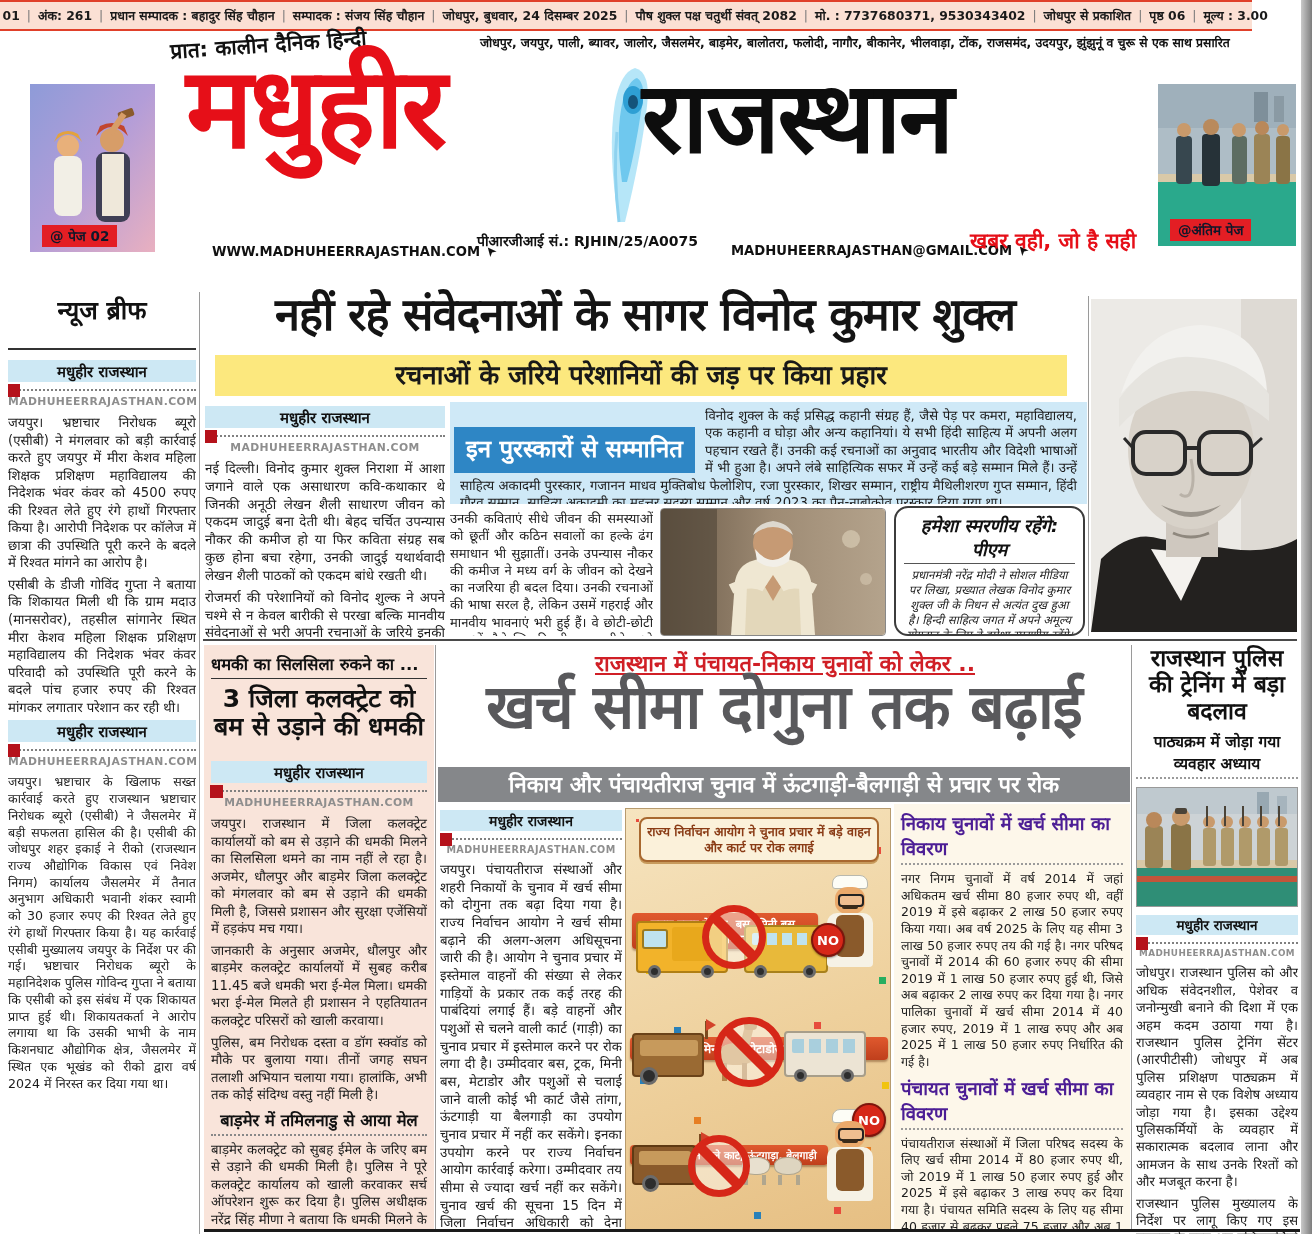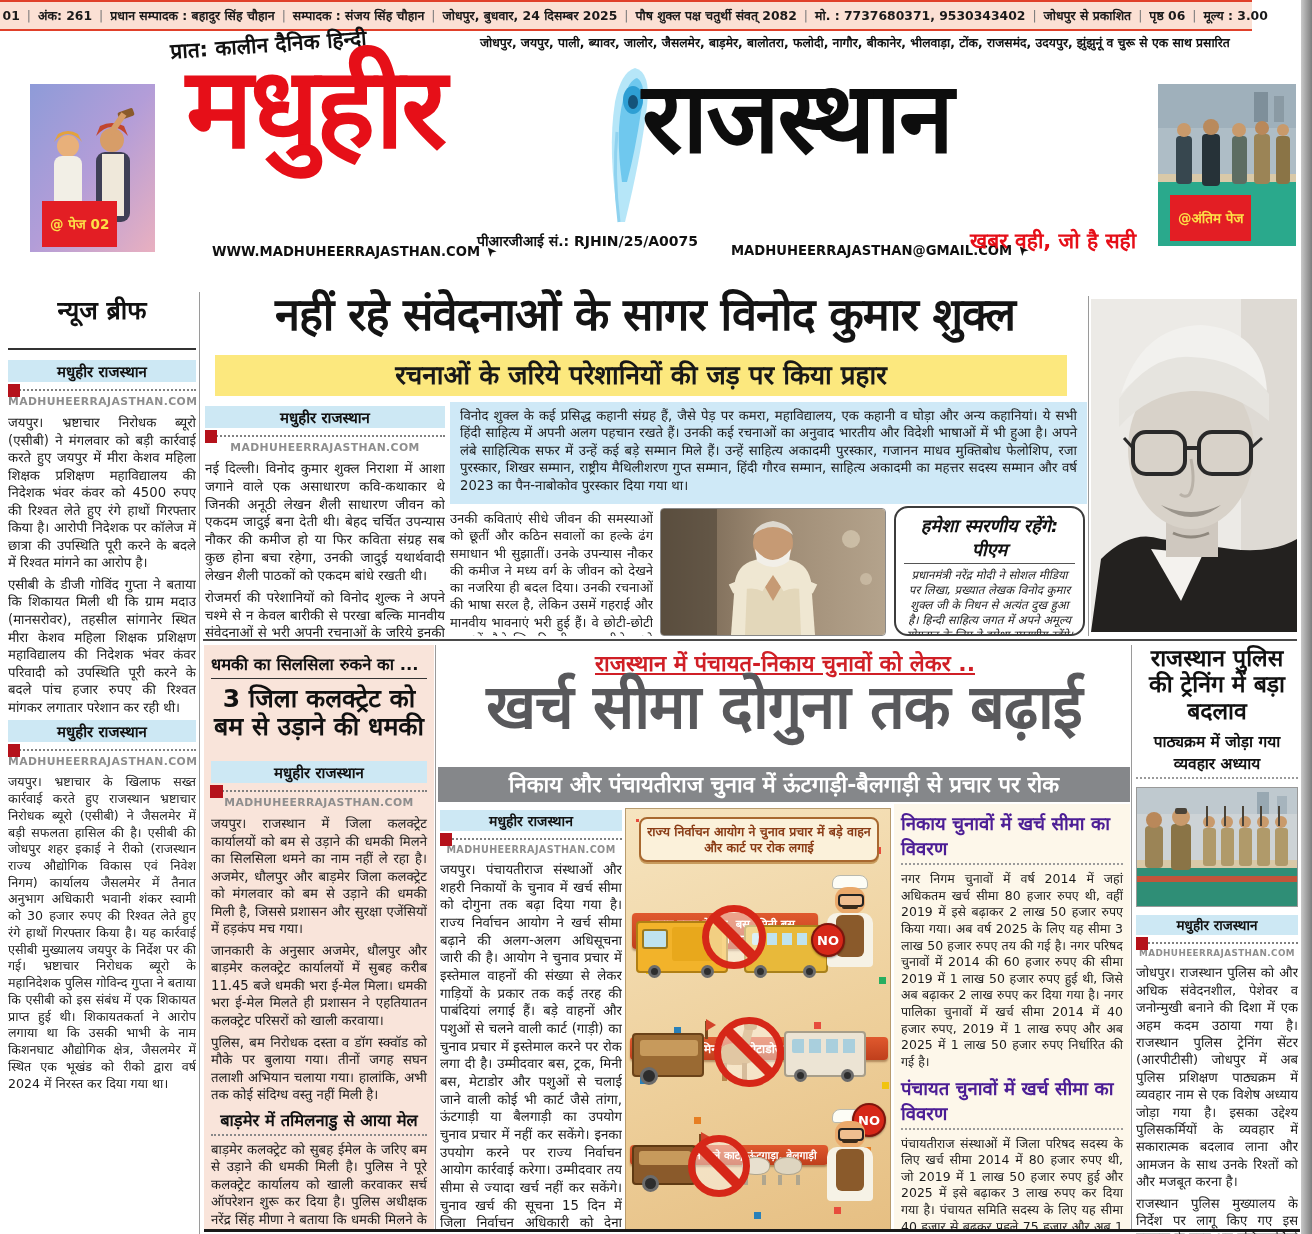--- a/index.html
+++ b/index.html
@@ -8,21 +8,21 @@
   .abs { position:absolute; }
   .jt { text-align:justify; }
   .ph { position:absolute; overflow:hidden; }
   p { font-size:13.2px; line-height:1.33; margin:0 0 4px 0; color:#1c1c1c; }
 
   
   .tagline { left:170px; top:30px; font-size:21px; font-weight:bold; color:#111; transform:rotate(-4deg); white-space:nowrap; }
   .cities { left:480px; top:36px; width:815px; font-size:12.3px; font-weight:bold; color:#111; line-height:1.2; }
   .title-red { left:186px; top:52px; font-size:112px; font-weight:800; color:#e60f18; letter-spacing:-3px; line-height:1; }
   .title-black { left:642px; top:68px; font-size:99px; font-weight:800; color:#0d0d0d; letter-spacing:-2px; line-height:1; }
-  .photo-tag { position:absolute; bottom:5px; left:12px; background:#e31e24; color:#fde047; font-weight:bold; font-size:13.5px; padding:14px 8px; white-space:nowrap; }
+  .photo-tag { position:absolute; bottom:5px; left:12px; background:#e31e24; color:#0f172a; font-weight:bold; font-size:13.5px; padding:2px 8px; white-space:nowrap; }
   .website { left:212px; top:244px; font-size:13.2px; font-weight:bold; color:#111; }
   .prgi { left:477px; top:231px; font-size:14px; font-weight:bold; color:#111; }
   .email { left:731px; top:243px; font-size:13.2px; font-weight:bold; color:#111; }
   .slogan { left:970px; top:226px; font-size:21px; font-weight:bold; color:#e60f18; white-space:nowrap; }
   .cursor-ic { display:inline-block; transform:rotate(-130deg); font-size:13px; }
 
   
   .dateline { left:0; top:257px; width:1252px; height:31px; background:#fbe0d4; border-top:2px solid #e0402a; border-bottom:2px solid #e0402a; display:flex; align-items:center; justify-content:center; gap:7px; padding:0 8px; }
   .dl-item { font-size:12.4px; font-weight:bold; color:#1a1a1a; white-space:nowrap; }
   .dl-item + .dl-item::before { content:"|"; margin-right:7px; color:#777; font-weight:normal; }
@@ -231,20 +231,21 @@
           <span class="red-sq"></span>
         </div>
       <div class="byline-site">MADHUHEERRAJASTHAN.COM</div>
     </div>
     <p class="jt" style="font-size:13.4px;">नई दिल्ली। विनोद कुमार शुक्ल निराशा में आशा जगाने वाले एक असाधारण कवि-कथाकार थे जिनकी अनूठी लेखन शैली साधारण जीवन को एकदम जादुई बना देती थी। बेहद चर्चित उपन्यास नौकर की कमीज हो या फिर कविता संग्रह सब कुछ होना बचा रहेगा, उनकी जादुई यथार्थवादी लेखन शैली पाठकों को एकदम बांधे रखती थी।</p>
     <p class="jt" style="font-size:13.4px;">रोजमर्रा की परेशानियों को विनोद शुल्क ने अपने चश्मे से न केवल बारीकी से परखा बल्कि मानवीय संवेदनाओं से भरी अपनी रचनाओं के जरिये इनकी जड़ पर प्रहार भी किया।</p>
   </div>
 
   <div class="abs s1-bluebox">
     <p class="jt" style="font-size:13.2px; line-height:1.32;">
+      <span class="awards-label">इन पुरस्कारों से सम्मानित</span>
       <span>विनोद शुक्ल के कई प्रसिद्ध कहानी संग्रह हैं, जैसे पेड़ पर कमरा, महाविद्यालय, एक कहानी व घोड़ा और अन्य कहानियां। ये सभी हिंदी साहित्य में अपनी अलग पहचान रखते हैं। उनकी कई रचनाओं का अनुवाद भारतीय और विदेशी भाषाओं में भी हुआ है। अपने लंबे साहित्यिक सफर में उन्हें कई बड़े सम्मान मिले हैं। उन्हें साहित्य अकादमी पुरस्कार, गजानन माधव मुक्तिबोध फेलोशिप, रजा पुरस्कार, शिखर सम्मान, राष्ट्रीय मैथिलीशरण गुप्त सम्मान, हिंदी गौरव सम्मान, साहित्य अकादमी का महत्तर सदस्य सम्मान और वर्ष 2023 का पैन-नाबोकोव पुरस्कार दिया गया था।</span>
     </p>
   </div>
 
   <div class="abs s1-colB">
     <p class="jt" style="font-size:13px;">उनकी कविताएं सीधे जीवन की समस्याओं को छूतीं और कठिन सवालों का हल्के ढंग समाधान भी सुझातीं। उनके उपन्यास नौकर की कमीज ने मध्य वर्ग के जीवन को देखने का नजरिया ही बदल दिया। उनकी रचनाओं की भाषा सरल है, लेकिन उसमें गहराई और मानवीय भावनाएं भरी हुई हैं। वे छोटी-छोटी वस्तुओं जैसे खिड़की, दीवार या नीले चश्मे को भी जादुई ढंग से पेश करने में महारत रखते थे।</p>
   </div>
 
   <div class="ph" style="left:660px; top:508px; width:226px; height:128px; border:1px solid #888; border-radius:4px;">
     <svg width="224" height="126" viewBox="0 0 224 126">

